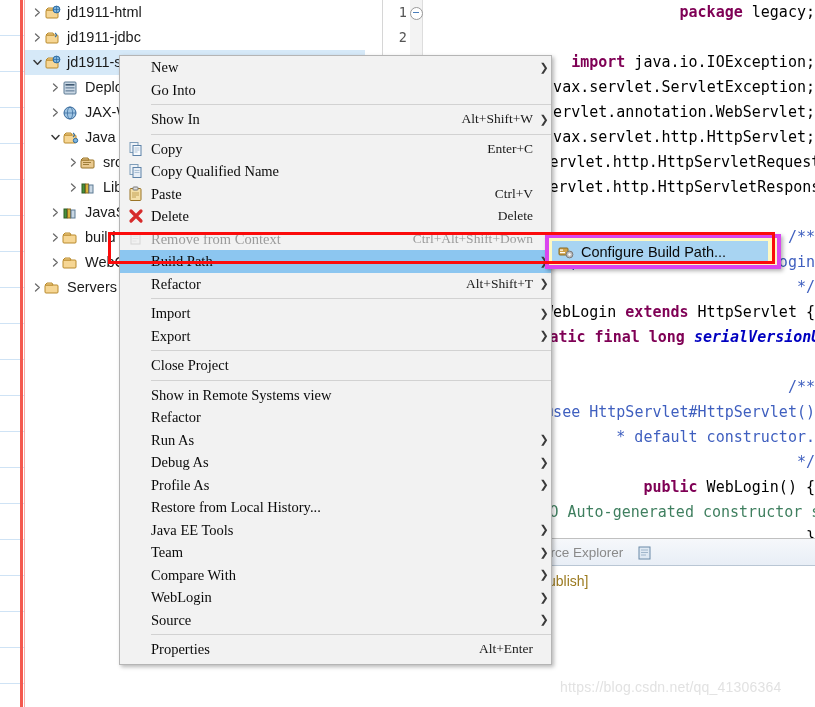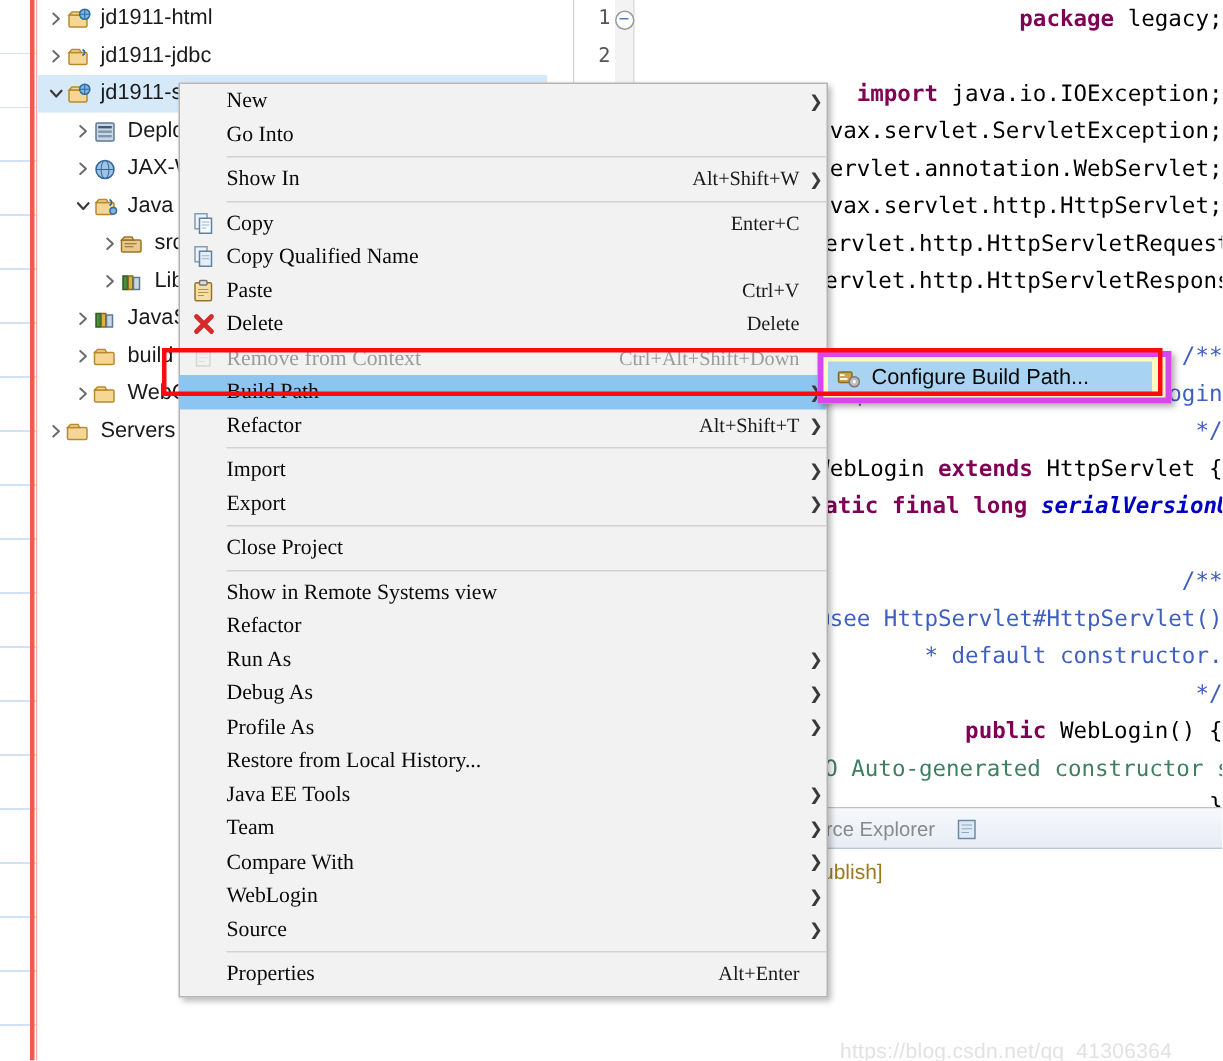--- a/index.html
+++ b/index.html
@@ -155,21 +155,21 @@
 
   
   .redbox{
     position:absolute;left:108px;top:232px;width:667px;height:32px;
     border:3px solid #fb0b0b;box-sizing:border-box;pointer-events:none;
   }
 
   
   .watermark{
     position:absolute;left:560px;top:679px;
-    font-size:14px;color:#e2e2e2;letter-spacing:.2px;margin-top:13px;
+    font-size:14px;color:#e2e2e2;letter-spacing:.2px;
   }
 </style>
 </head>
 <body>
 
 <div id="root">
 
   <div class="paper">
     <div class="paper-margin"></div>
     <div class="paper-margin2"></div>

